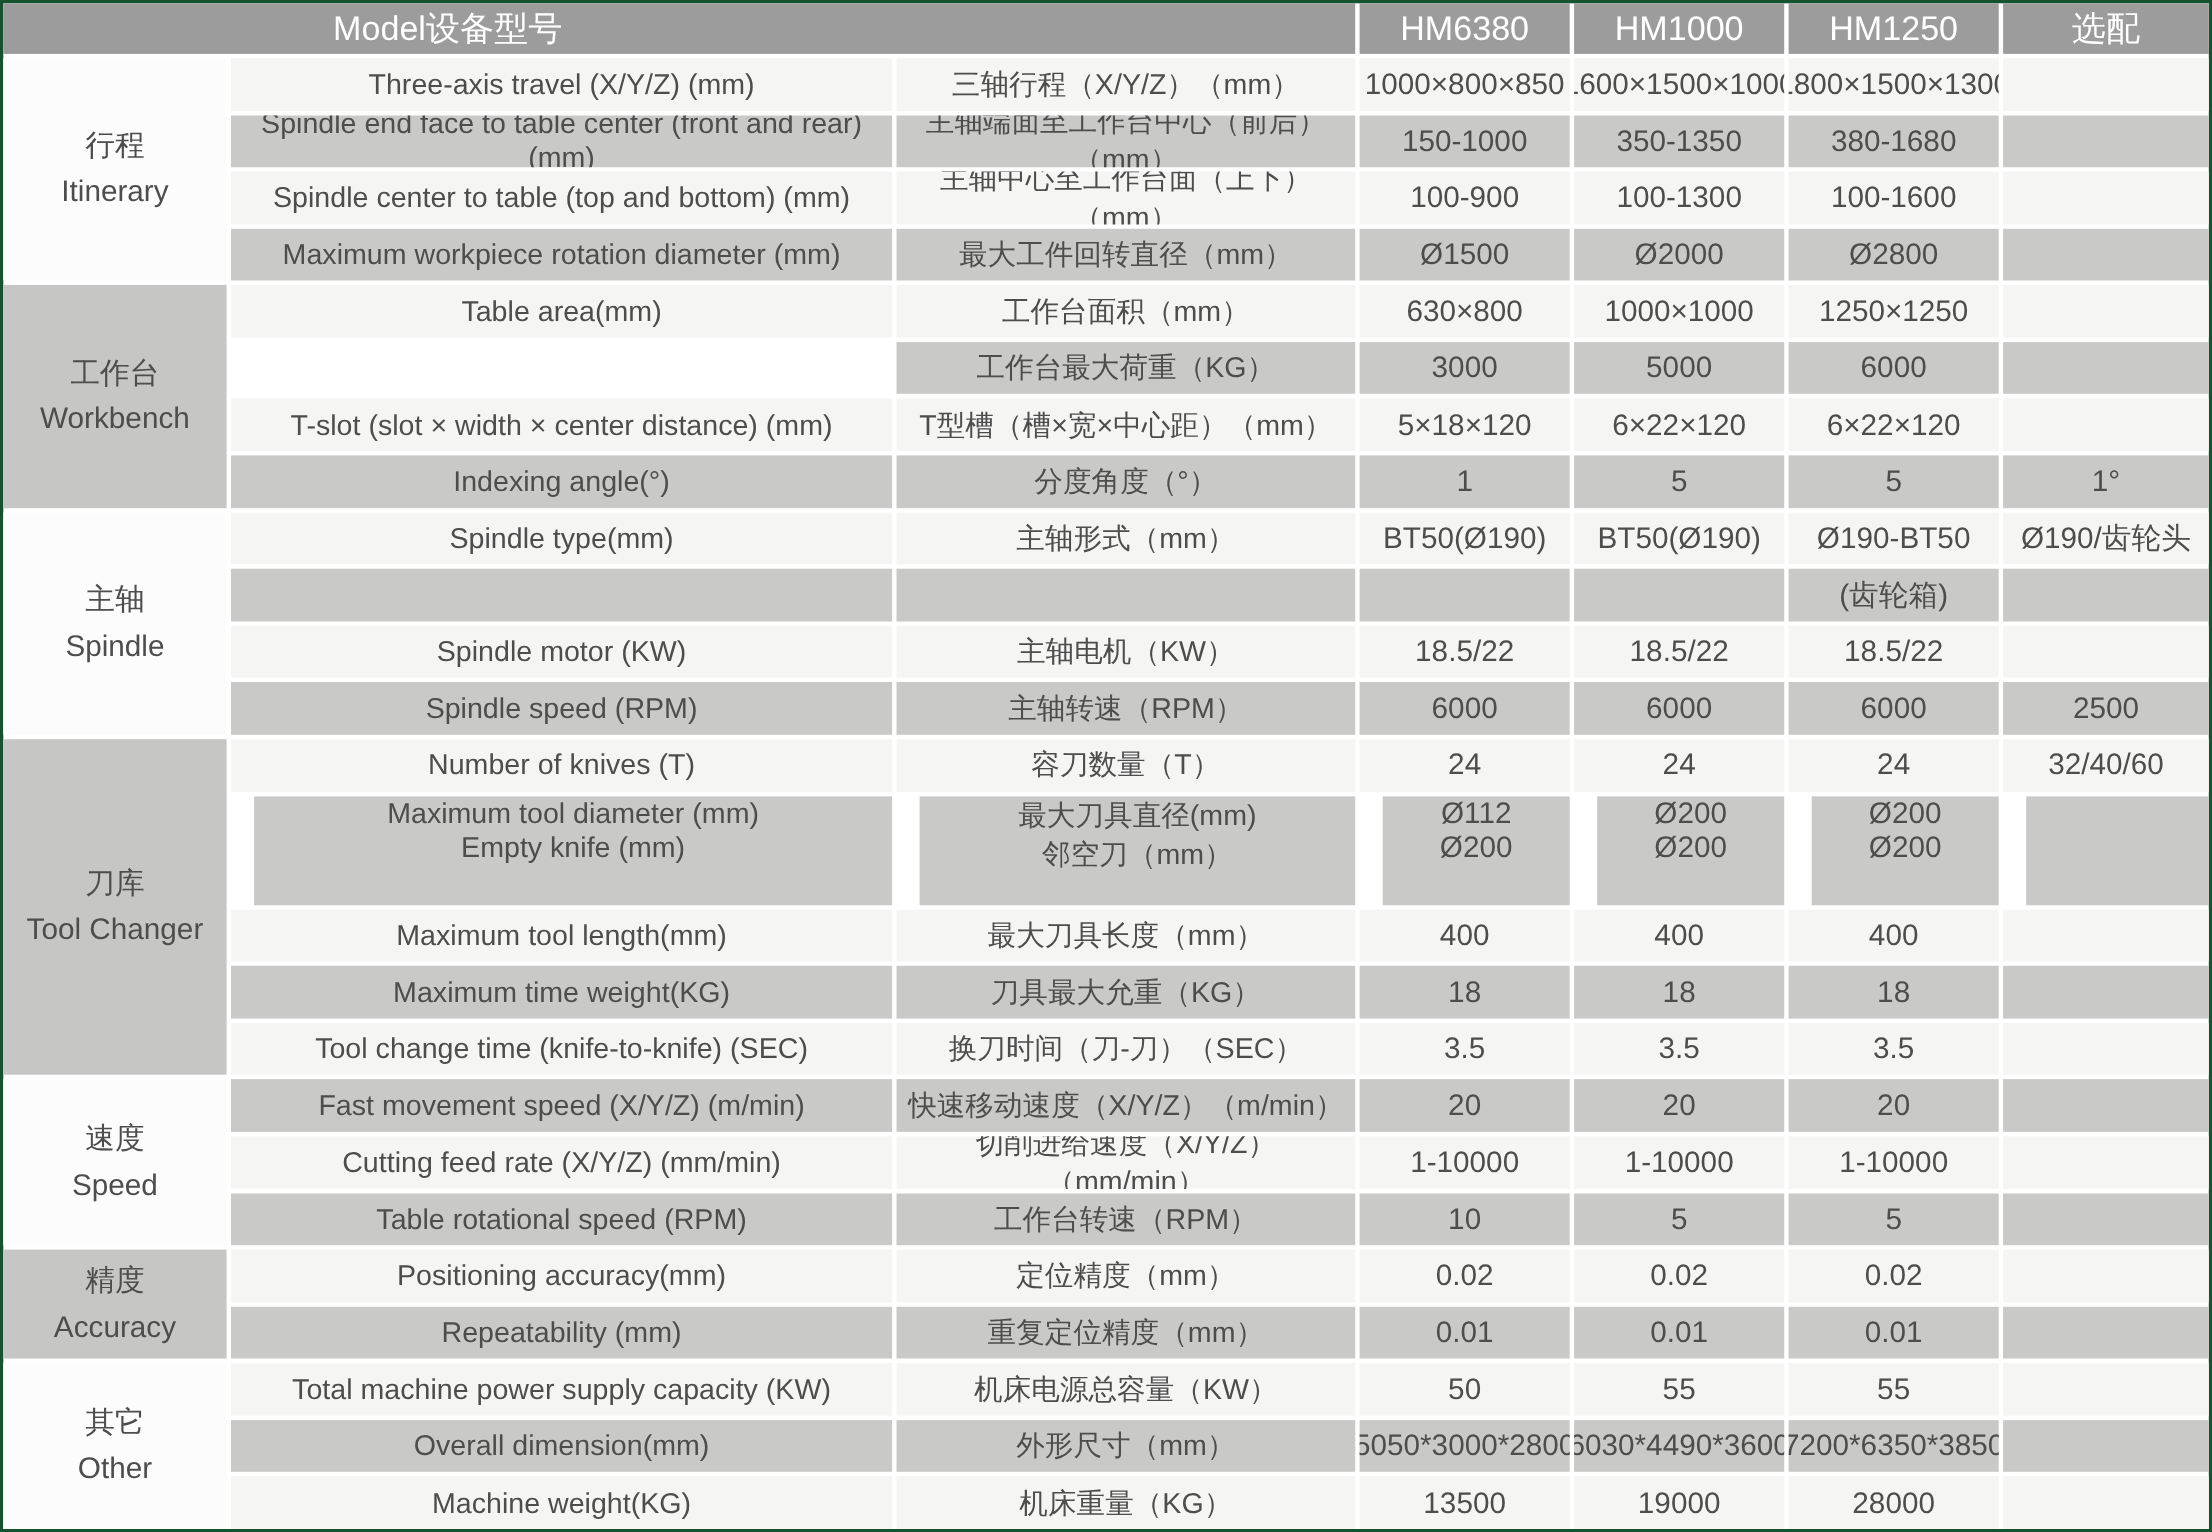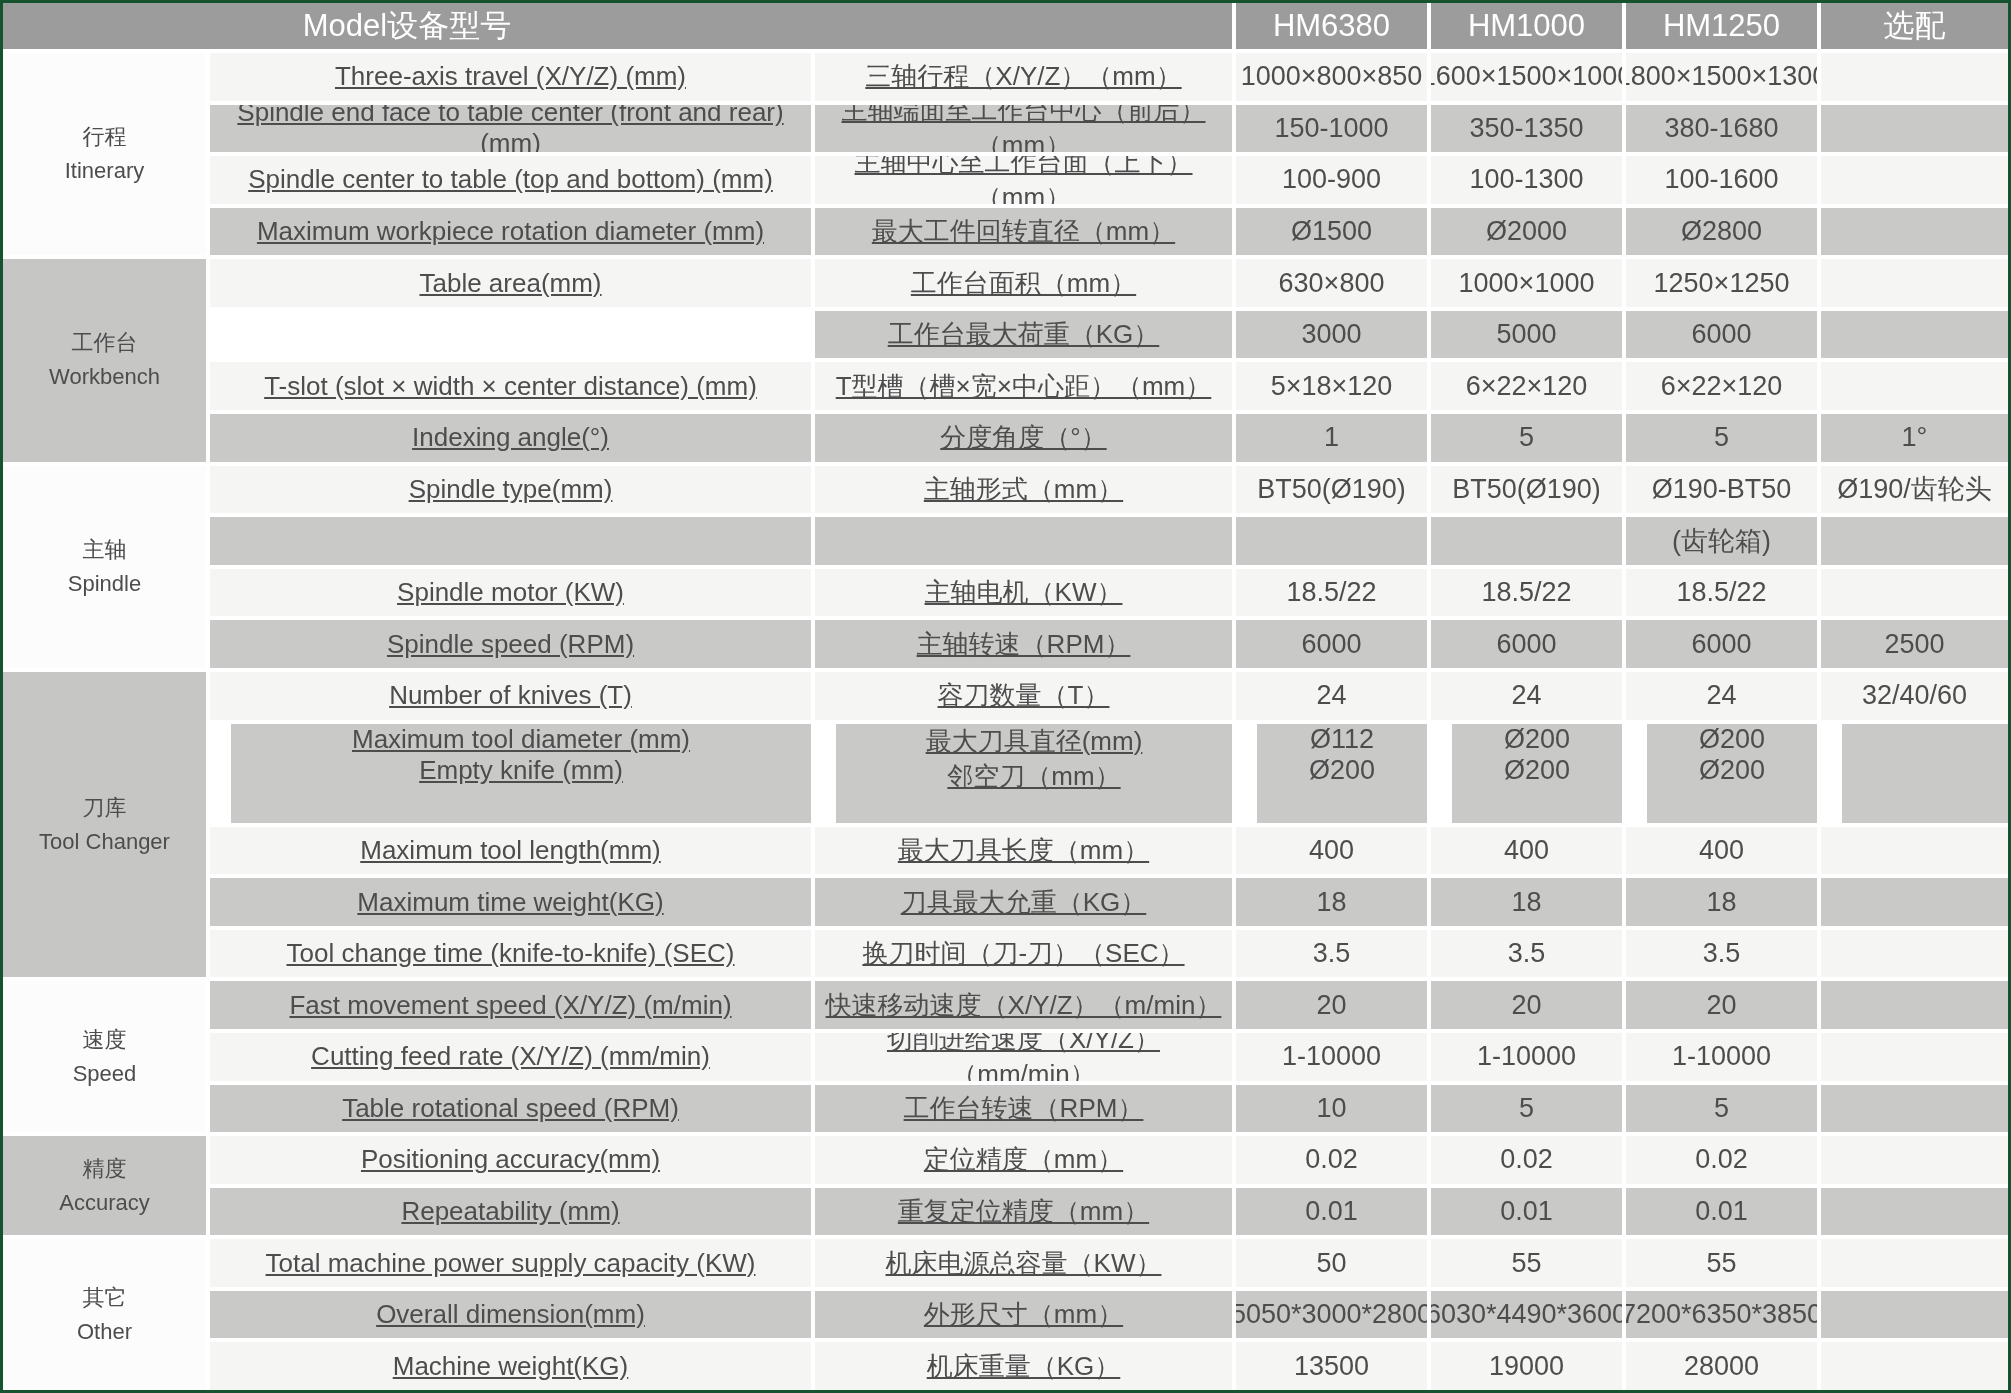--- a/index.html
+++ b/index.html
@@ -10,23 +10,23 @@
     display:grid;
     grid-template-columns:203px 601px 417px 191px 191px 191px 187px;
     grid-template-rows:46px repeat(26,1fr);
     gap:4px;
   }
   .cell{display:flex;align-items:center;justify-content:center;text-align:center;
         color:#4d4d4d;overflow:hidden;}
   .hdr{background:#9c9c9c;color:#ffffff;font-size:31px;grid-row:1;}
   .model-hdr{grid-column:1/4;justify-content:flex-start;}
   .model-hdr .inner{display:block;width:808px;text-align:center;}
-  .lbl{font-size:26px;text-decoration:underline;}
+  .lbl{font-size:26px;}
   .val{font-size:27px;}
-  .cat{flex-direction:column;line-height:1.55;font-size:22px;grid-column:1;}
+  .cat{flex-direction:column;line-height:1.55;font-size:27px;grid-column:1;}
   .L{background:#f5f5f4;}
   .G{background:#c9c9c8;}
   .catL{background:#fcfcfc;}
   .catG{background:#c6c6c5;}
   .dbl{flex-direction:column;justify-content:flex-start;grid-row:15/17;margin-left:21px;}
   .c2{grid-column:2}.c3{grid-column:3}.c4{grid-column:4}.c5{grid-column:5}.c6{grid-column:6}.c7{grid-column:7}
   .r2{grid-row:2}.r3{grid-row:3}.r4{grid-row:4}.r5{grid-row:5}.r6{grid-row:6}.r7{grid-row:7}
   .r8{grid-row:8}.r9{grid-row:9}.r10{grid-row:10}.r11{grid-row:11}.r12{grid-row:12}.r13{grid-row:13}
   .r14{grid-row:14}.r17{grid-row:17}.r18{grid-row:18}.r19{grid-row:19}.r20{grid-row:20}.r21{grid-row:21}
   .r22{grid-row:22}.r23{grid-row:23}.r24{grid-row:24}.r25{grid-row:25}.r26{grid-row:26}.r27{grid-row:27}

